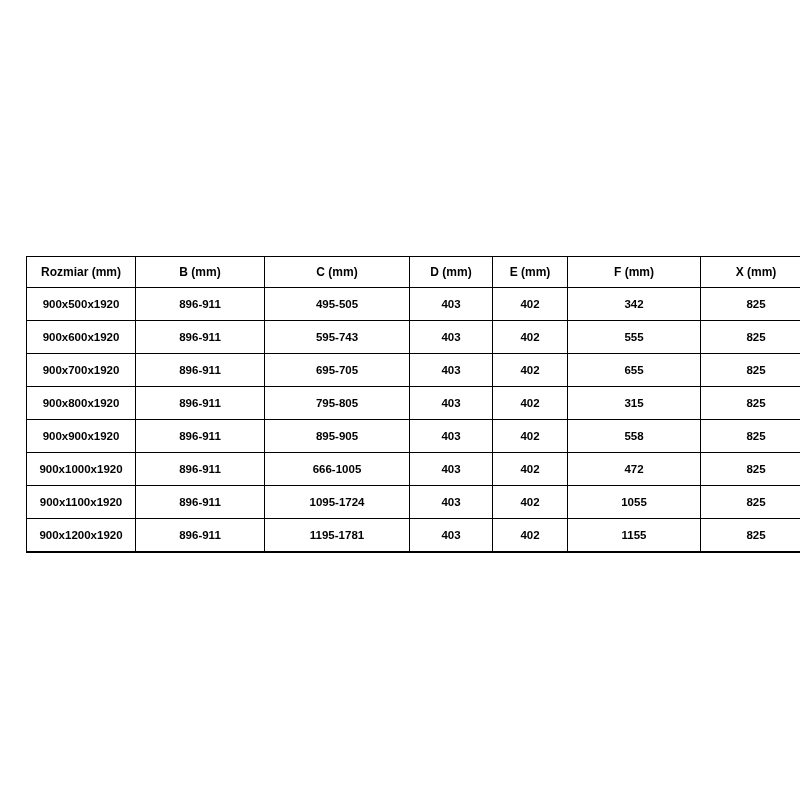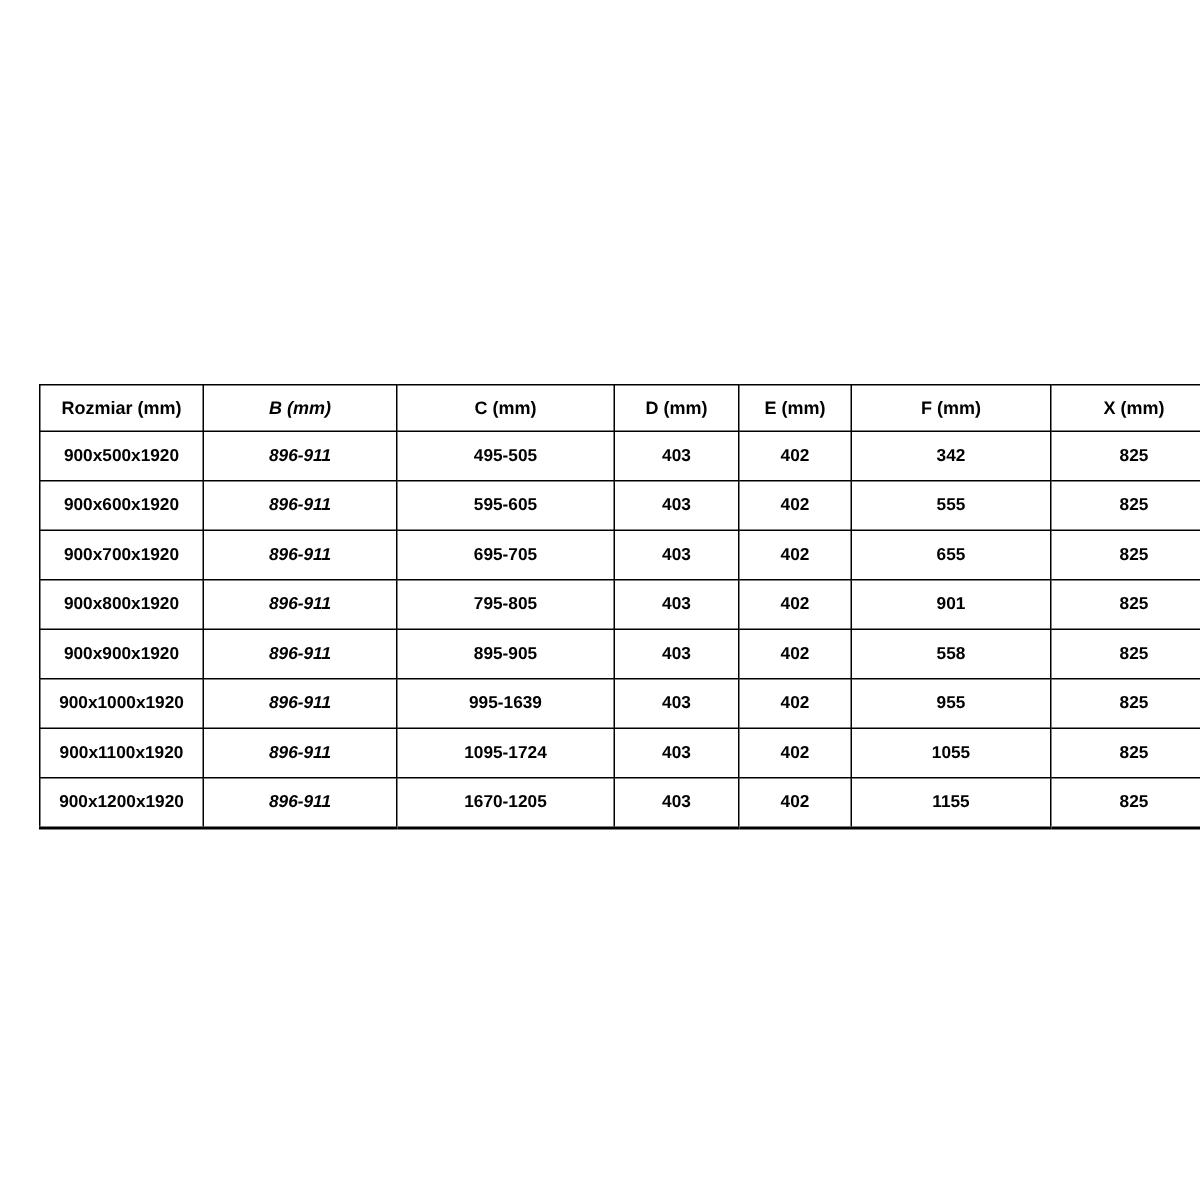--- a/index.html
+++ b/index.html
@@ -45,21 +45,21 @@
   }
   table.spec thead th {
     height: 30px;
     line-height: 30px;
     font-size: 12px;
   }
   table.spec tbody tr:last-child td {
     border-bottom: 2px solid #000000;
   }
   .c0 { width: 108px; }
-  .c1 { width: 128px; font-style: italic; }
+  .c1 { width: 128px; }
   .c2 { width: 144px; }
   .c3 { width: 82px; }
   .c4 { width: 74px; }
   .c5 { width: 132px; }
   .c6 { width: 110px; }
 </style>
 </head>
 <body>
 
 <div class="page">
@@ -82,75 +82,75 @@
           <td class="c1">896-911</td>
           <td class="c2">495-505</td>
           <td class="c3">403</td>
           <td class="c4">402</td>
           <td class="c5">342</td>
           <td class="c6">825</td>
         </tr>
         <tr>
           <td class="c0">900x600x1920</td>
           <td class="c1">896-911</td>
-          <td class="c2">595-605</td>
+          <td class="c2">595-743</td>
           <td class="c3">403</td>
           <td class="c4">402</td>
           <td class="c5">555</td>
           <td class="c6">825</td>
         </tr>
         <tr>
           <td class="c0">900x700x1920</td>
           <td class="c1">896-911</td>
           <td class="c2">695-705</td>
           <td class="c3">403</td>
           <td class="c4">402</td>
           <td class="c5">655</td>
           <td class="c6">825</td>
         </tr>
         <tr>
           <td class="c0">900x800x1920</td>
           <td class="c1">896-911</td>
           <td class="c2">795-805</td>
           <td class="c3">403</td>
           <td class="c4">402</td>
-          <td class="c5">901</td>
+          <td class="c5">315</td>
           <td class="c6">825</td>
         </tr>
         <tr>
           <td class="c0">900x900x1920</td>
           <td class="c1">896-911</td>
           <td class="c2">895-905</td>
           <td class="c3">403</td>
           <td class="c4">402</td>
           <td class="c5">558</td>
           <td class="c6">825</td>
         </tr>
         <tr>
           <td class="c0">900x1000x1920</td>
           <td class="c1">896-911</td>
-          <td class="c2">995-1639</td>
+          <td class="c2">666-1005</td>
           <td class="c3">403</td>
           <td class="c4">402</td>
-          <td class="c5">955</td>
+          <td class="c5">472</td>
           <td class="c6">825</td>
         </tr>
         <tr>
           <td class="c0">900x1100x1920</td>
           <td class="c1">896-911</td>
           <td class="c2">1095-1724</td>
           <td class="c3">403</td>
           <td class="c4">402</td>
           <td class="c5">1055</td>
           <td class="c6">825</td>
         </tr>
         <tr>
           <td class="c0">900x1200x1920</td>
           <td class="c1">896-911</td>
-          <td class="c2">1670-1205</td>
+          <td class="c2">1195-1781</td>
           <td class="c3">403</td>
           <td class="c4">402</td>
           <td class="c5">1155</td>
           <td class="c6">825</td>
         </tr>
       </tbody>
     </table>
   </div>
 </div>
 

